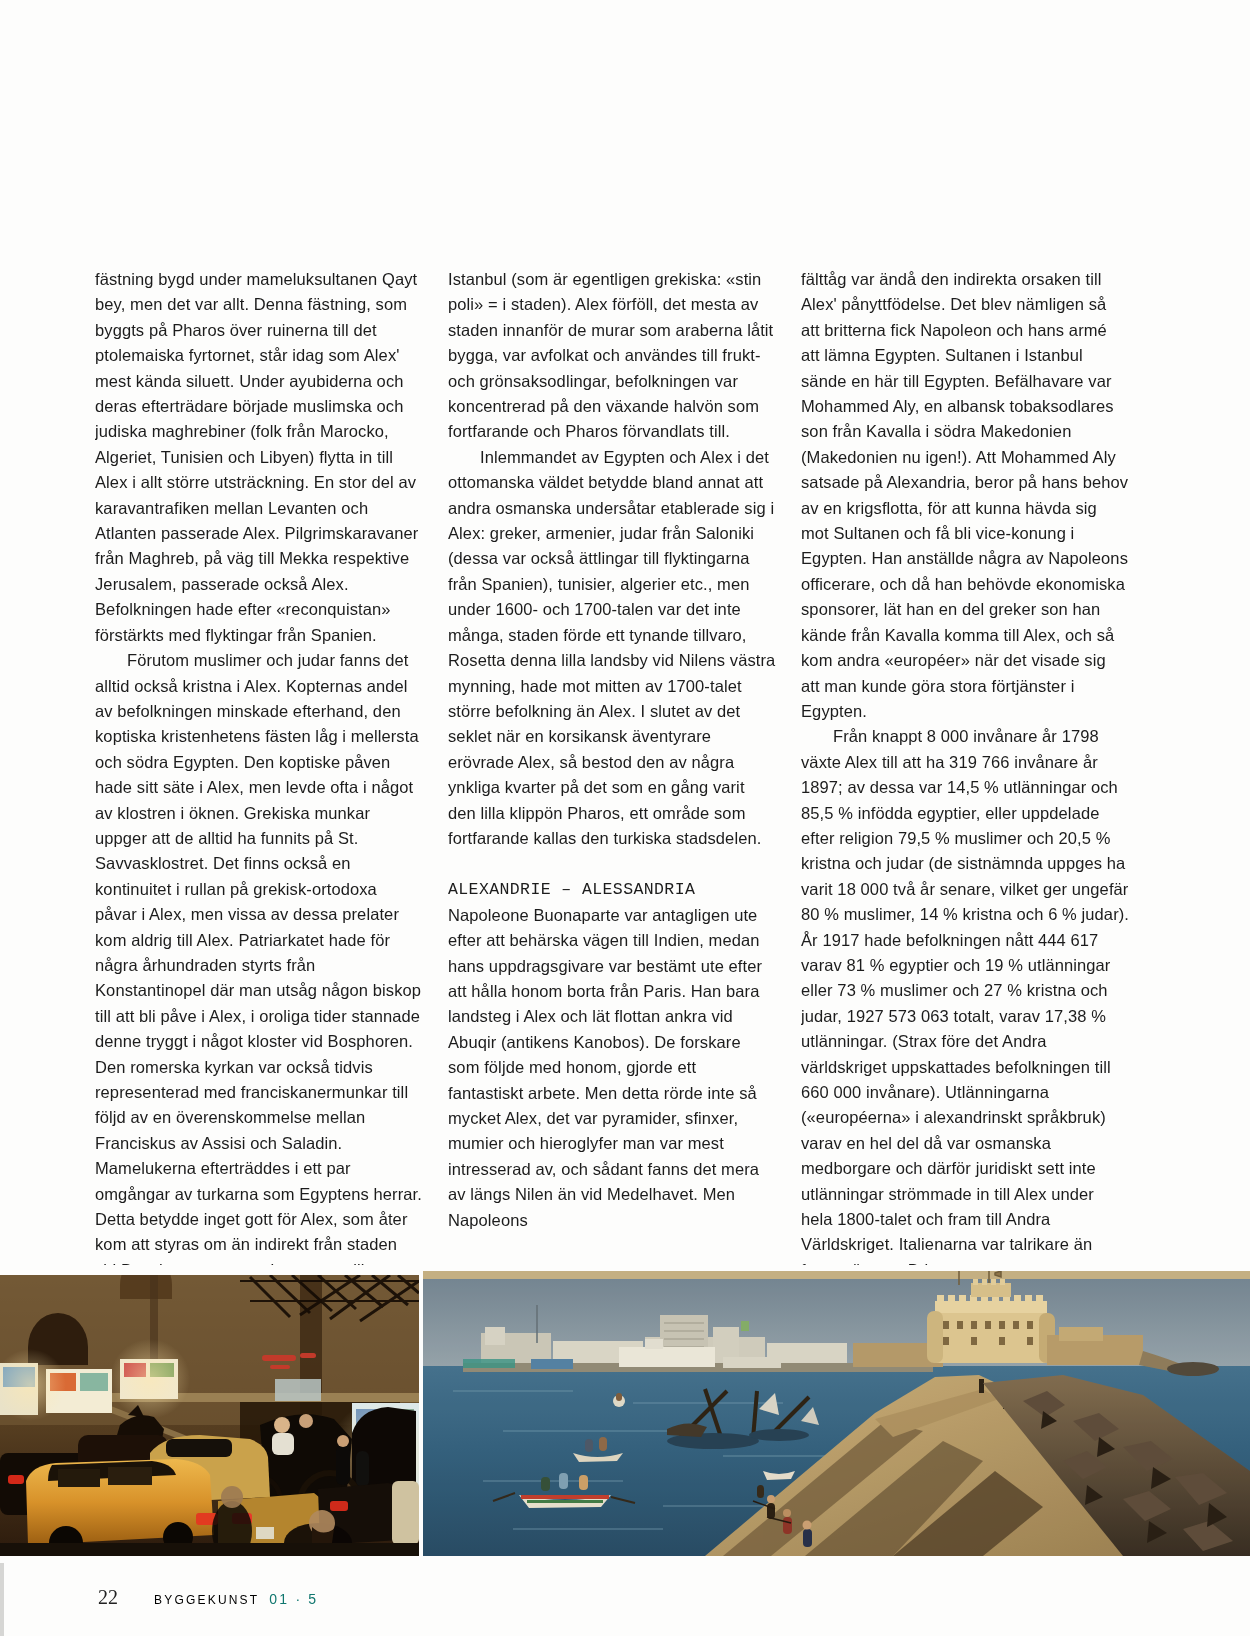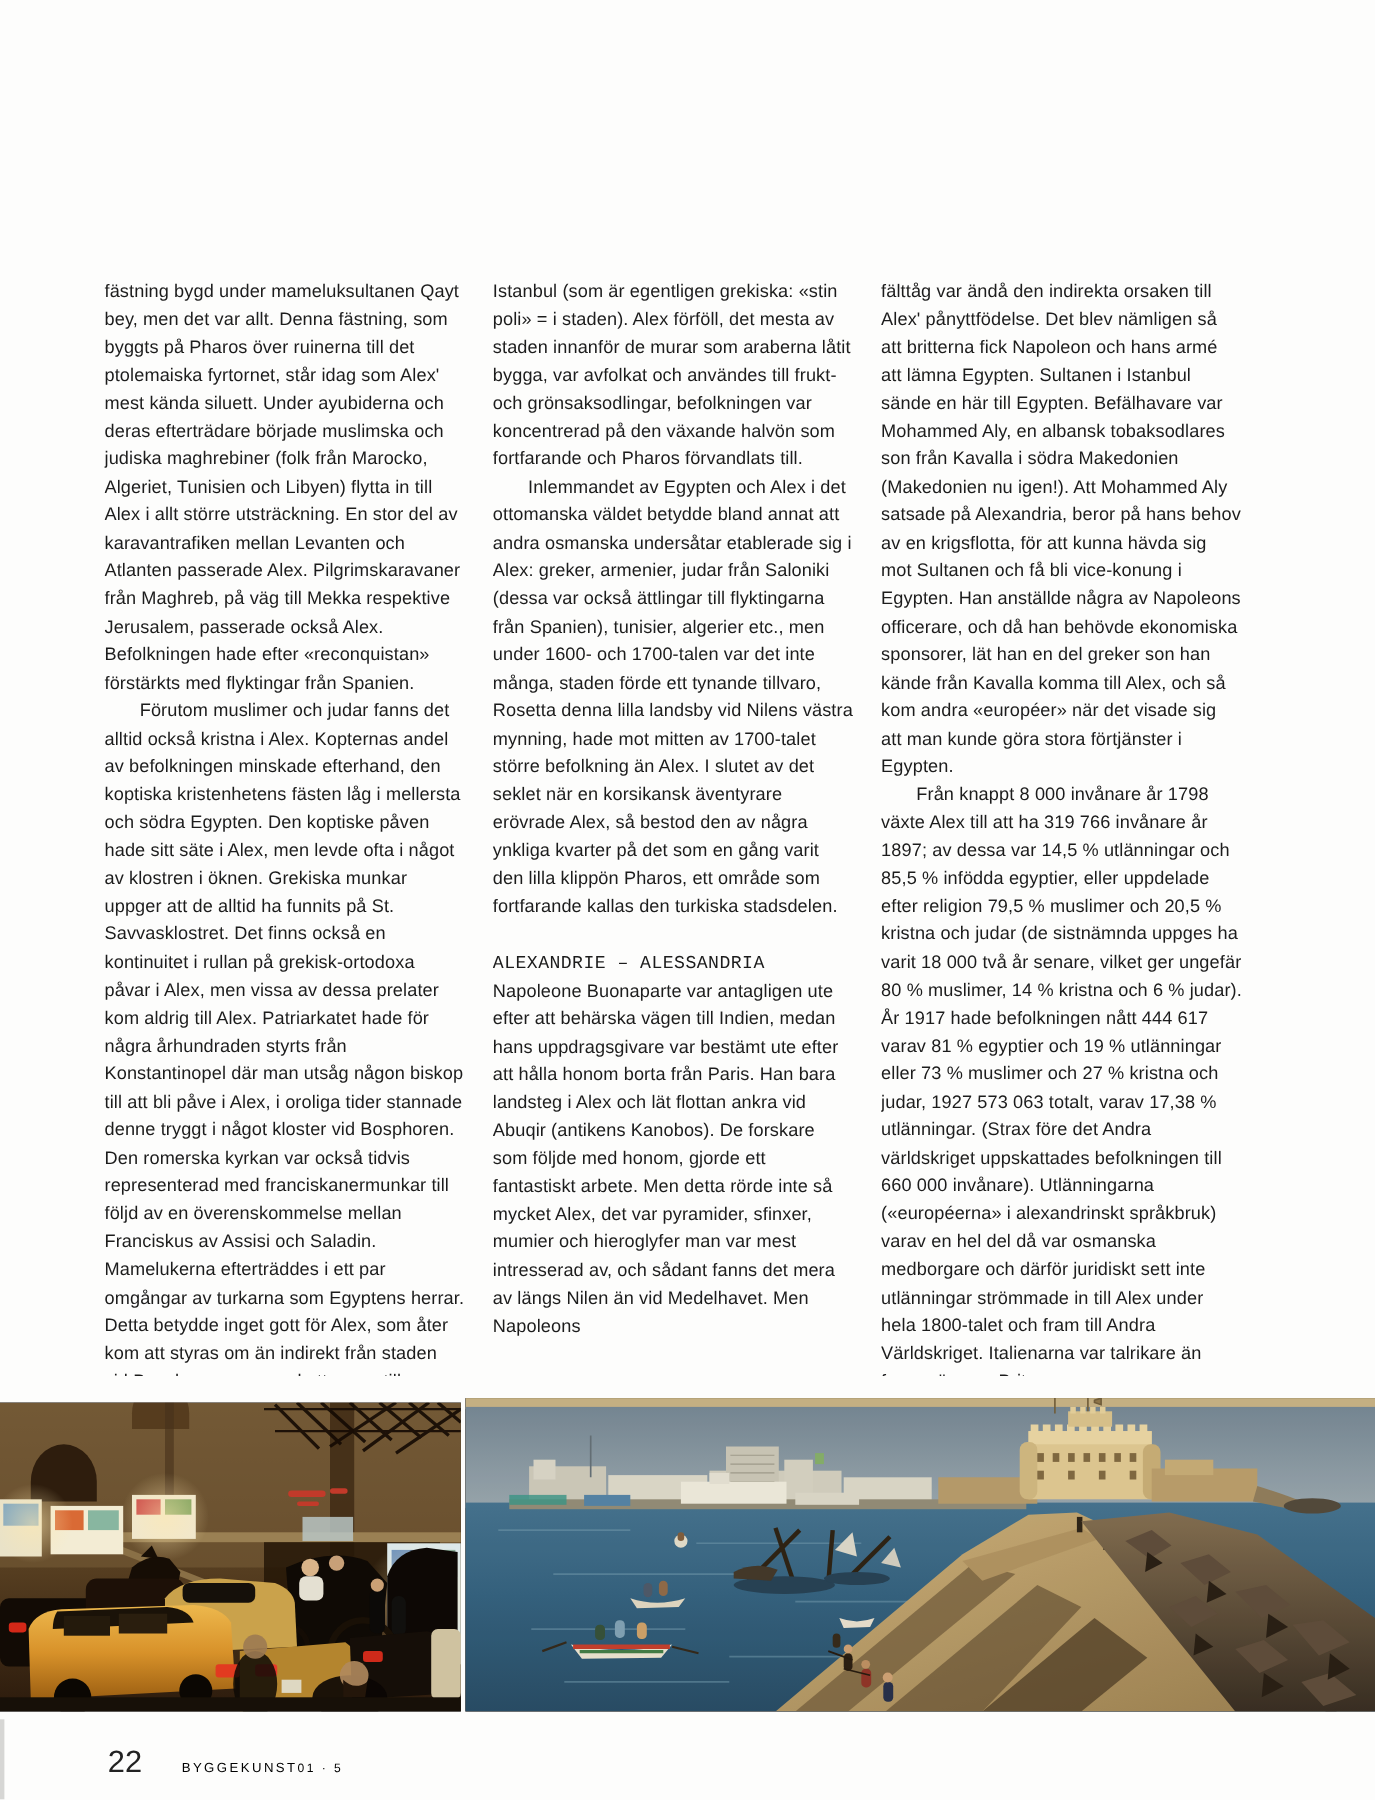--- a/index.html
+++ b/index.html
@@ -11,43 +11,43 @@
   .page{position:absolute;inset:0;overflow:hidden;}
 
   
   .columns{
     position:absolute;left:95px;top:253px;width:1035px;height:998px;
     display:flex;gap:25px;
   }
   .col{
     width:328px;height:998px;overflow:hidden;
     font-size:16.5px;line-height:25.4px;letter-spacing:0.1px;
-    color:#1c1c1c;text-align:left;
+    color:#1c1c1c;text-align:left;margin-top:14px;
   }
   .col p{margin:0;}
   .col p.indent{text-indent:32px;}
   .sec-heading{
     margin-top:26px;letter-spacing:0.4px;color:#1c1c1c;font-family:Liberation Mono, monospace;
   }
   .sec-heading div{white-space:nowrap;}
 
   
   .photo{position:absolute;overflow:hidden;background:#222;}
   .photo svg{display:block;width:100%;height:100%;}
   #photo-street{left:0;top:1275px;width:419px;height:281px;}
   #photo-harbor{left:423px;top:1271px;width:827px;height:285px;}
 
   
   .footer{
     position:absolute;left:98px;top:1586px;display:flex;align-items:baseline;
     color:#2a2a2a;
   }
-  .footer .pagenum{font-size:28px;color:#222;}
+  .footer .pagenum{font-size:20px;color:#222;font-family:Liberation Serif, serif;}
   .footer .mag{font-size:12px;letter-spacing:2.2px;margin-left:36px;color:#000000;}
-  .footer .issue{font-size:11px;letter-spacing:2.2px;color:#000000;}
+  .footer .issue{font-size:14px;letter-spacing:2.2px;margin-left:10px;color:#0f766e;}
 
   .scan-edge{position:absolute;left:0;top:1563px;width:4px;height:73px;background:#d6d6d4;}
 </style>
 </head>
 <body>
 
 <div class="page">
 
   <div class="columns">
     <div class="col">

